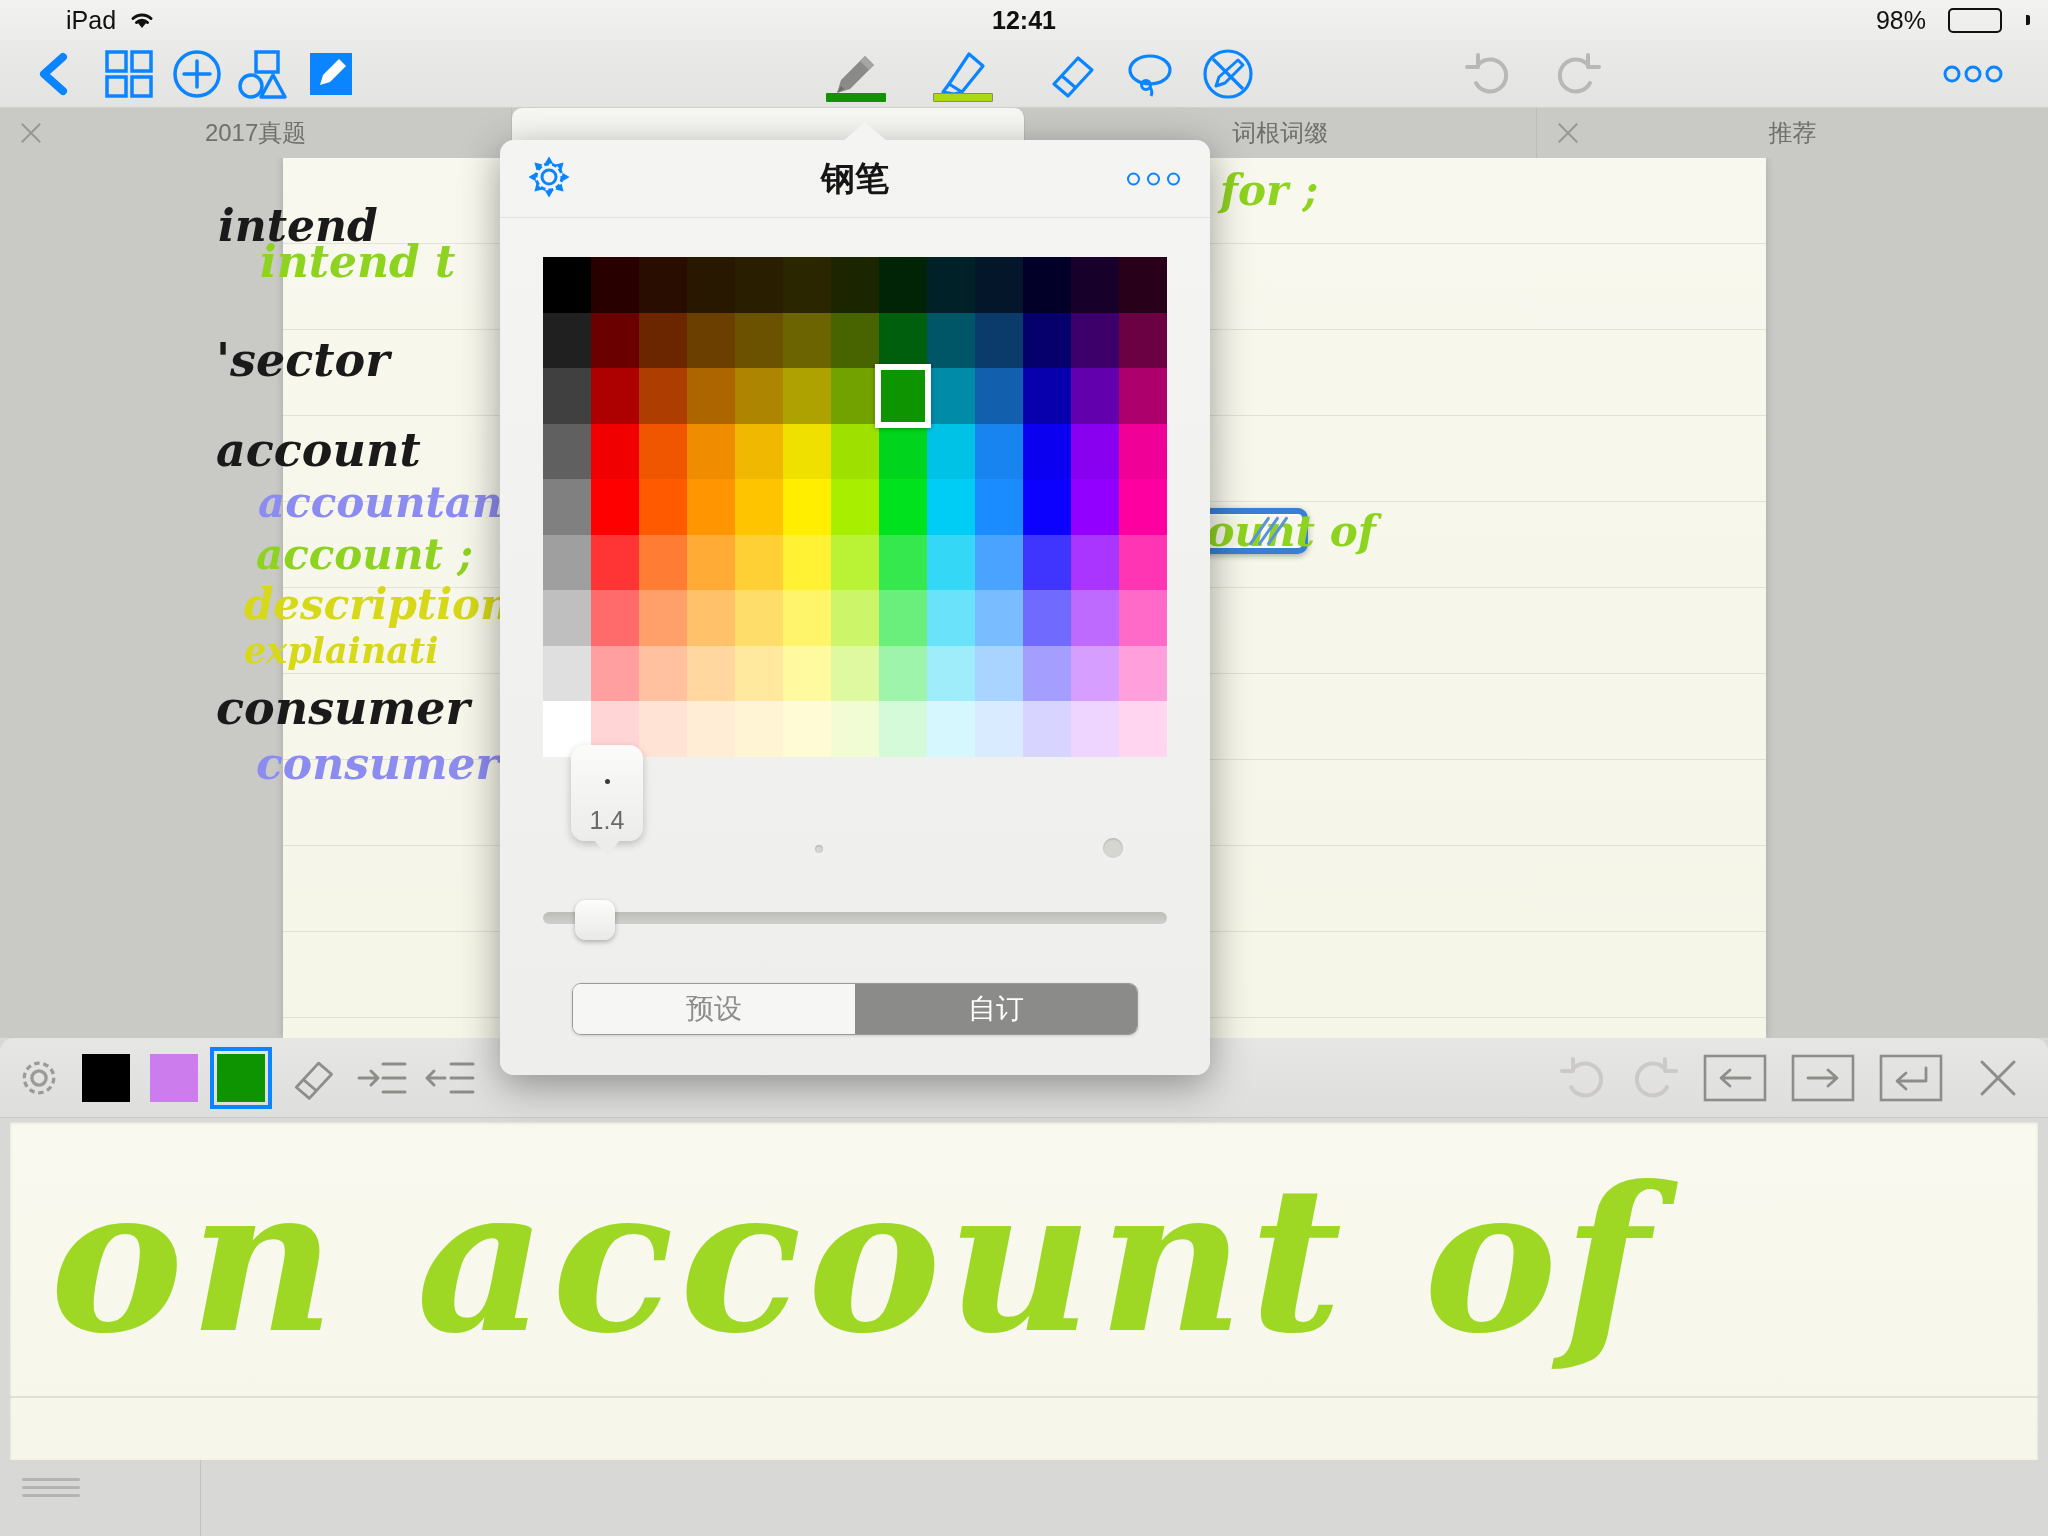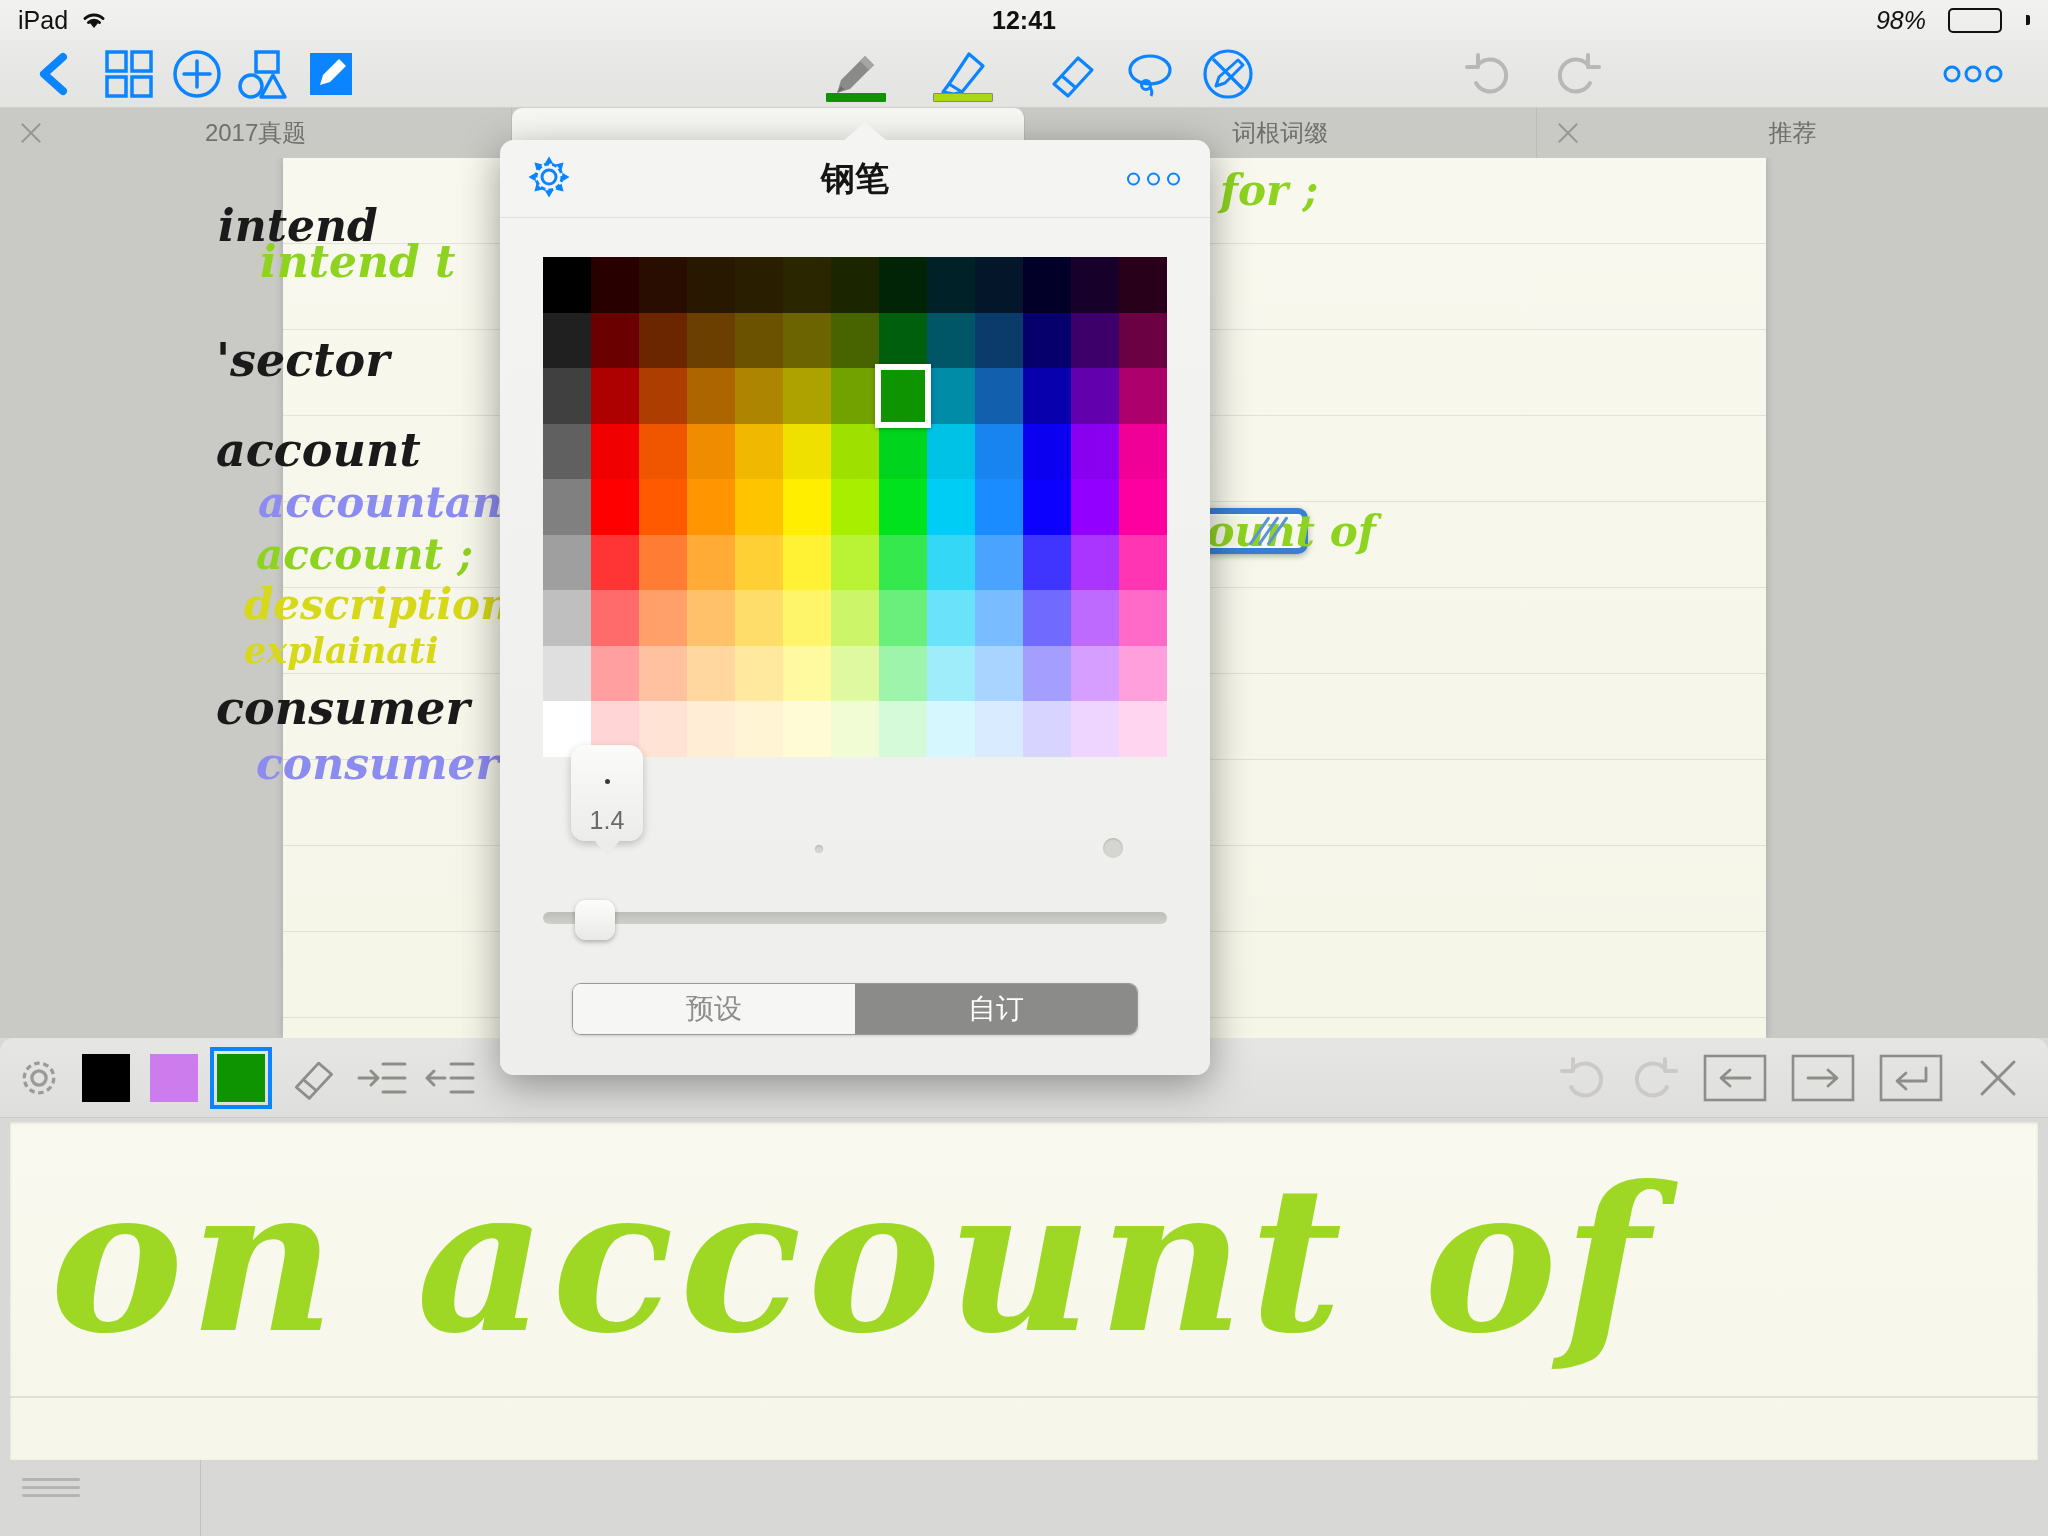--- a/index.html
+++ b/index.html
@@ -10,23 +10,23 @@
     position:relative;
   }
 
   
   #status-bar{
     position:absolute; left:0; top:0; width:2048px; height:40px;
     background:linear-gradient(180deg,#f2f2f0 0%, #ececeb 100%);
     display:flex; align-items:center; padding:0 18px;
     font-size:25px; color:#111;
   }
-  #status-left{display:flex;align-items:center;gap:12px;}
+  #status-left{display:flex;align-items:center;gap:12px;margin-left:48px;}
   #status-center{position:absolute;left:0;right:0;text-align:center;font-size:25px;font-weight:600;color:#111;}
-  #status-right{margin-left:auto;display:flex;align-items:center;gap:22px;z-index:2;font-style:italic;}
+  #status-right{margin-left:auto;display:flex;align-items:center;gap:22px;z-index:2;}
   .batt-shell{width:54px;height:25px;border:2.5px solid #111;border-radius:5px;padding:2.5px;}
   .batt-fill{height:100%;background:#111;border-radius:2px;}
   .batt-nub{width:4px;height:10px;background:#111;border-radius:0 2px 2px 0;margin-left:2px;}
 
   
   #top-toolbar{
     position:absolute; left:0; top:40px; width:2048px; height:68px;
     background:linear-gradient(180deg,#eaeae8 0%,#e3e3e1 100%);
     border-bottom:1px solid #cfcfcd;
   }

